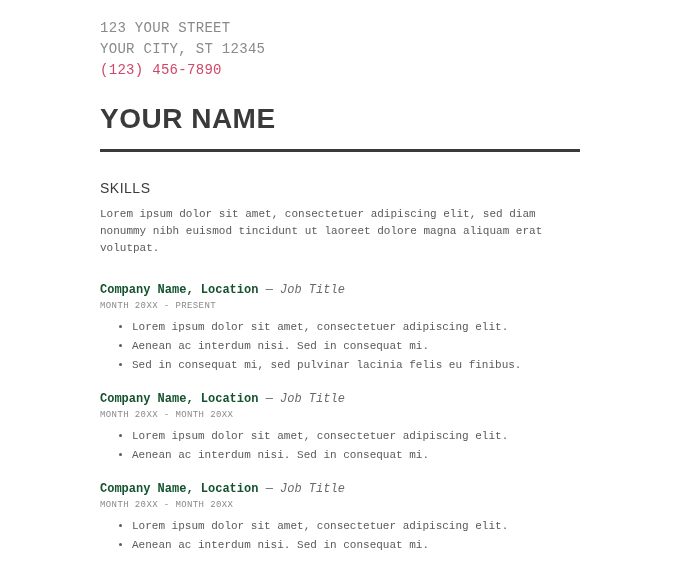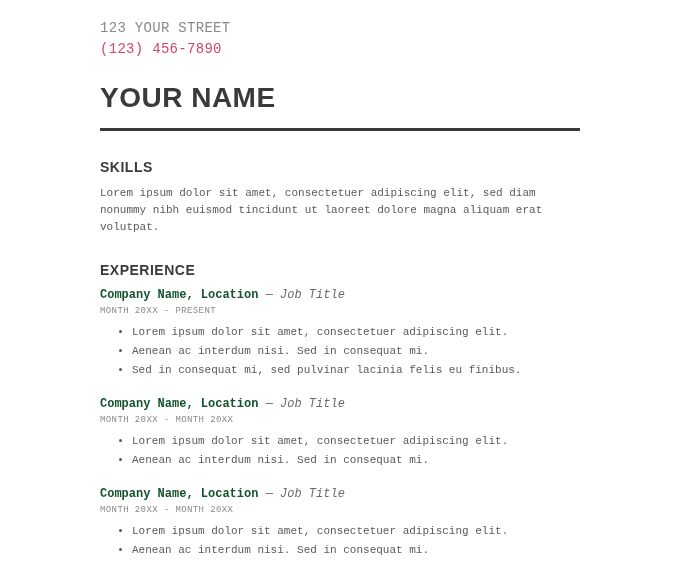--- a/index.html
+++ b/index.html
@@ -30,21 +30,21 @@
       margin-top: 22px;
       margin-bottom: 14px;
     }
     .rule {
       border: none;
       border-top: 3px solid #3a3a3a;
       margin-bottom: 28px;
     }
     .section-title {
       font-family: 'Arial Narrow', 'Helvetica Neue', Arial, sans-serif;
-      font-weight: 700;
+      font-weight: 400;
       font-stretch: condensed;
       font-size: 14px;
       letter-spacing: 0.5px;
       color: #3a3a3a;
       margin-bottom: 10px;
     }
     .section {
       margin-bottom: 26px;
     }
     .body-text {
@@ -86,33 +86,33 @@
     }
     ul.bullets li {
       margin-bottom: 2px;
     }
   </style>
 </head>
 <body>
 
 <div class="contact-block">
   <div>123 YOUR STREET</div>
+  <div>YOUR CITY, ST 12345</div>
   <div class="accent">(123) 456-7890</div>
 </div>
 
 <h1 class="name-heading">YOUR NAME</h1>
 <hr class="rule">
 
 <div class="section">
   <div class="section-title">SKILLS</div>
   <div class="body-text">Lorem ipsum dolor sit amet, consectetuer adipiscing elit, sed diam nonummy nibh euismod tincidunt ut laoreet dolore magna aliquam erat volutpat.</div>
 </div>
 
 <div class="section">
-  <div class="section-title">EXPERIENCE</div>
 
   <div class="entry">
     <div class="entry-header">
       <span class="company">Company Name, Location</span><span class="dash"> — </span><span class="title">Job Title</span>
     </div>
     <div class="entry-dates">MONTH 20XX - PRESENT</div>
     <ul class="bullets">
       <li>Lorem ipsum dolor sit amet, consectetuer adipiscing elit.</li>
       <li>Aenean ac interdum nisi. Sed in consequat mi.</li>
       <li>Sed in consequat mi, sed pulvinar lacinia felis eu finibus.</li>

